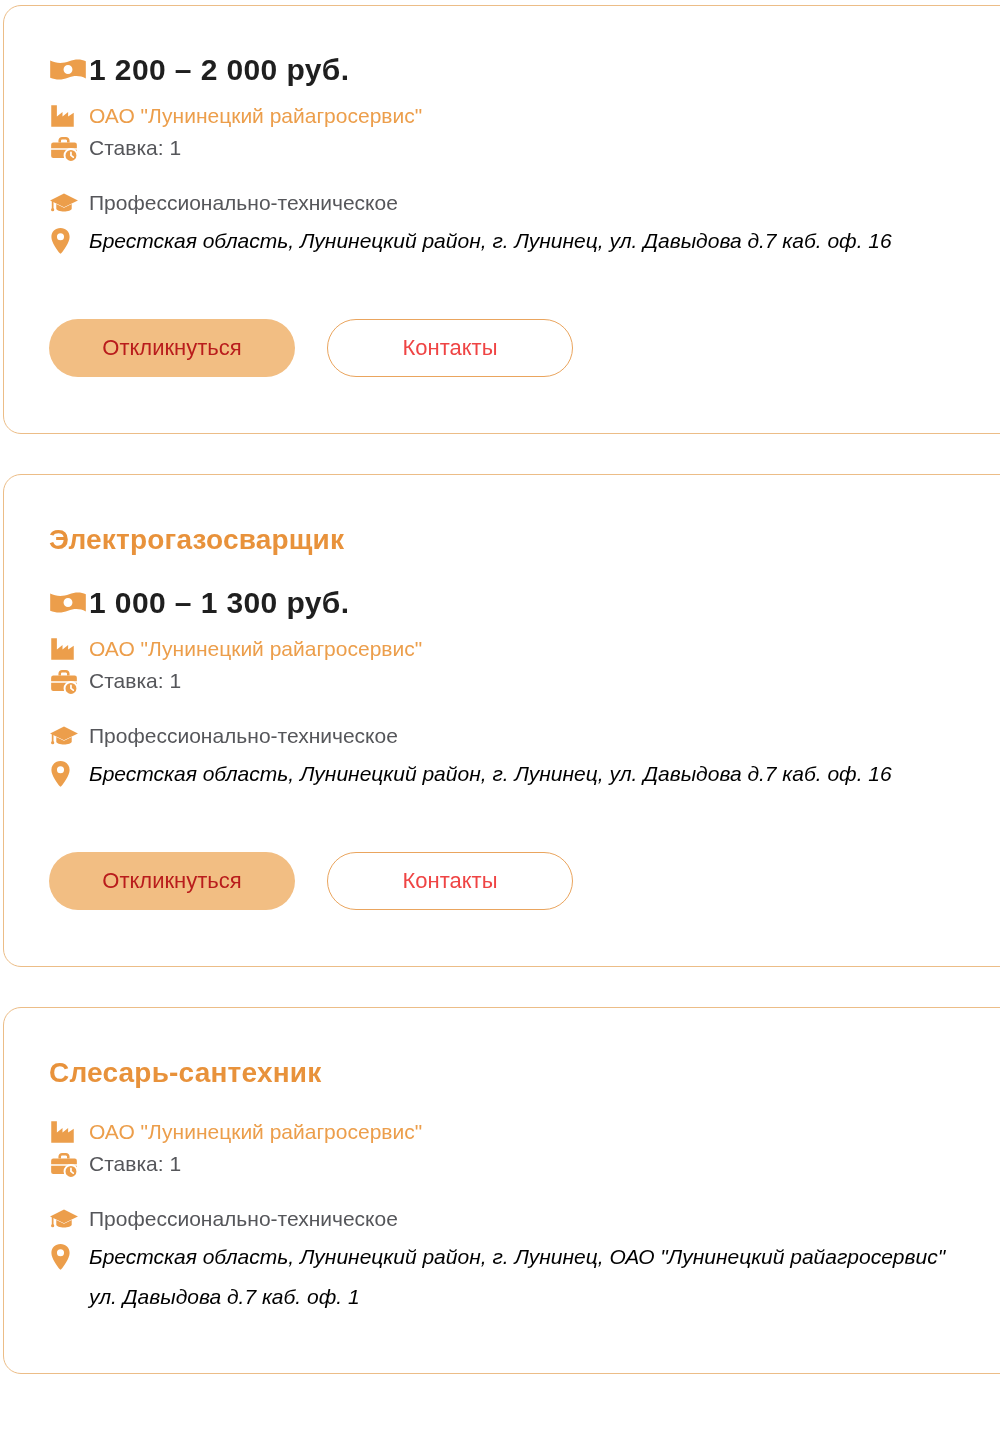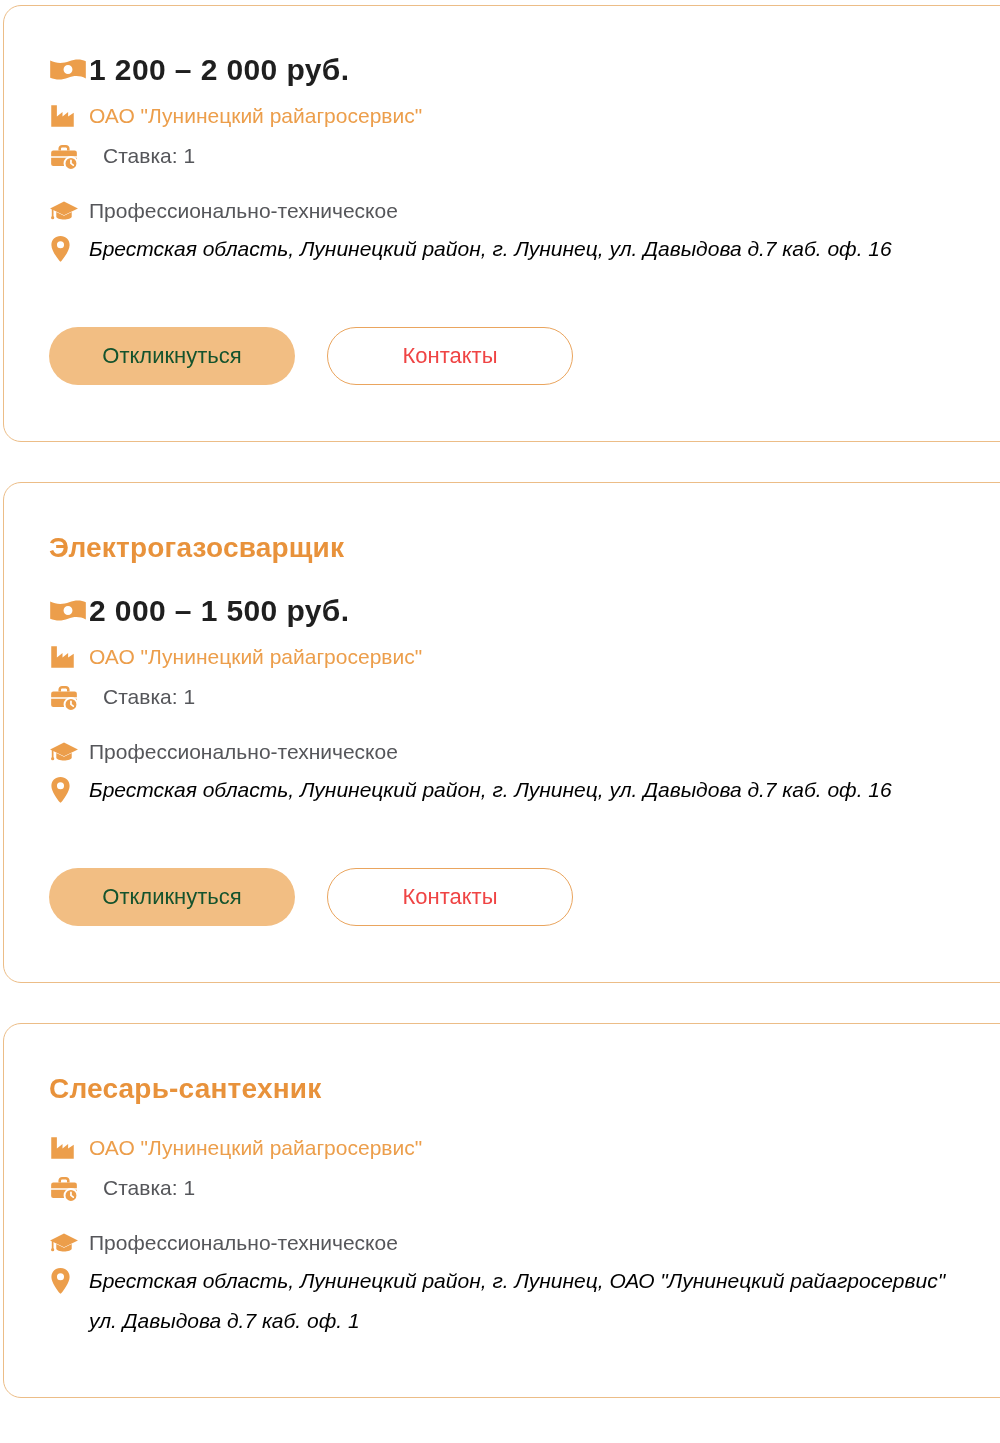--- a/index.html
+++ b/index.html
@@ -20,39 +20,39 @@
   .card + .card{margin-top:40px;}
   .title{
     margin:0 0 27px 0;
     font-size:28px;font-weight:bold;color:#e8923b;line-height:37px;
     max-width:760px;letter-spacing:.2px;
   }
   .row{display:flex;align-items:flex-start;}
   .icon-cell{flex:0 0 40px;width:40px;display:flex;}
   .salary-row{margin-top:0;}
   .company-row{margin-top:14px;}
-  .rate-row{margin-top:12px;gap:14px;}
+  .rate-row{margin-top:4px;}
   .education-row{margin-top:26px;}
   .address-row{margin-top:4px;}
   .salary-text{font-size:30px;font-weight:bold;color:#1f1f1f;letter-spacing:.4px;line-height:36px;}
   .company-text{font-size:21px;color:#ec9e4b;line-height:28px;text-decoration:none;cursor:pointer;}
   .meta-text{font-size:21px;color:#55565a;line-height:28px;}
   .address-text{font-size:21px;font-style:italic;color:#000000;line-height:40px;max-width:885px;}
   .salary-row .icon-cell{padding-top:3px;}
   .company-row .icon-cell{padding-top:1px;}
   .rate-row .icon-cell{padding-top:1px;}
   .education-row .icon-cell{padding-top:3px;}
   .address-row .icon-cell{padding-top:6px;}
   .actions{margin-top:58px;display:flex;gap:32px;}
   .btn{
     box-sizing:border-box;width:246px;height:58px;border-radius:29px;
     font-size:22px;font-family:"Liberation Sans",sans-serif;cursor:pointer;
     display:flex;align-items:center;justify-content:center;
   }
-  .btn-respond{background:#f2be83;border:none;color:#14532d;}
+  .btn-respond{background:#f2be83;border:none;color:#b91c1c;}
   .btn-contacts{background:#ffffff;border:1px solid #eaa55e;color:#ef4444;}
 </style>
 </head>
 <body>
 
 <svg width="0" height="0" style="position:absolute">
   <defs>
     <g id="ic-money">
       <path fill="#ec9e4b" fill-rule="evenodd" d="M2 9 C12 14,24 14,34 10 C44 6,54 6,62 10 L62 39 C52 34,42 34,32 38 C22 42,12 42,2 38 Z
            M32 16.5 a7.5 7.5 0 1 0 0 15 a7.5 7.5 0 1 0 0 -15 Z"></path>
@@ -137,21 +137,21 @@
 
   <section class="card">
     <h2 class="title">Электрогазосварщик</h2>
 
     <div class="row salary-row">
       <span class="icon-cell">
         <svg width="38" height="29" viewBox="0 0 64 48">
             <use href="#ic-money"></use>
           </svg>
       </span>
-      <span class="salary-text">2 000 – 1 500 руб.</span>
+      <span class="salary-text">1 000 – 1 300 руб.</span>
     </div>
 
     <div class="row company-row">
       <span class="icon-cell">
         <svg width="27" height="26" viewBox="0 0 24 23">
             <use href="#ic-factory"></use>
           </svg>
       </span>
       <a class="company-text">ОАО "Лунинецкий райагросервис"</a>
     </div>

